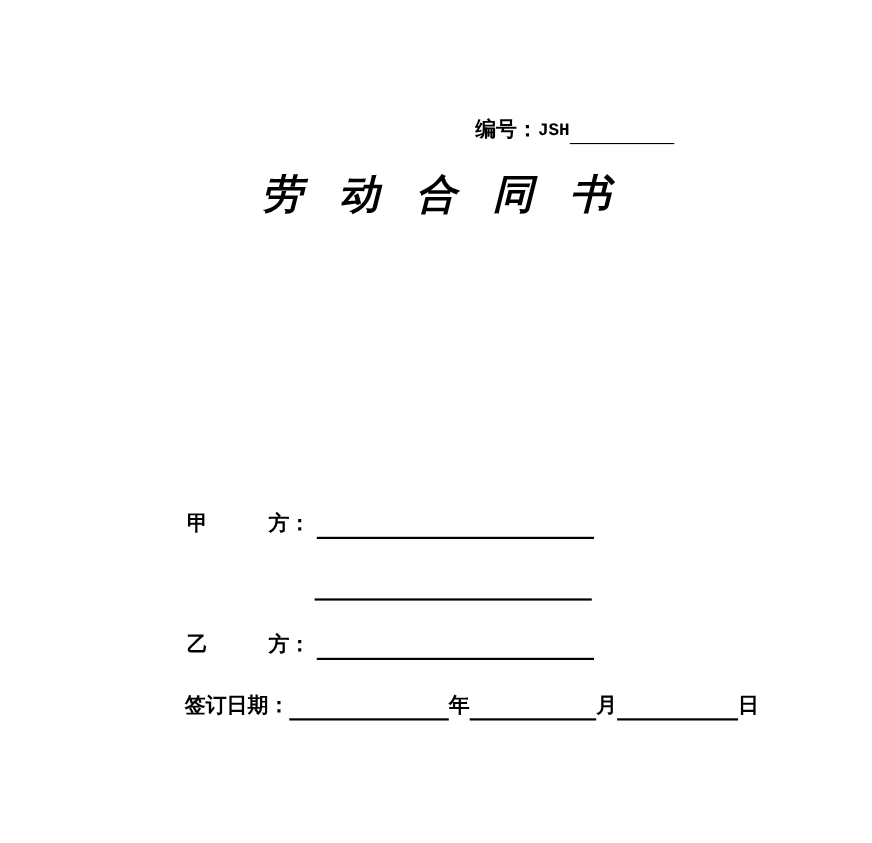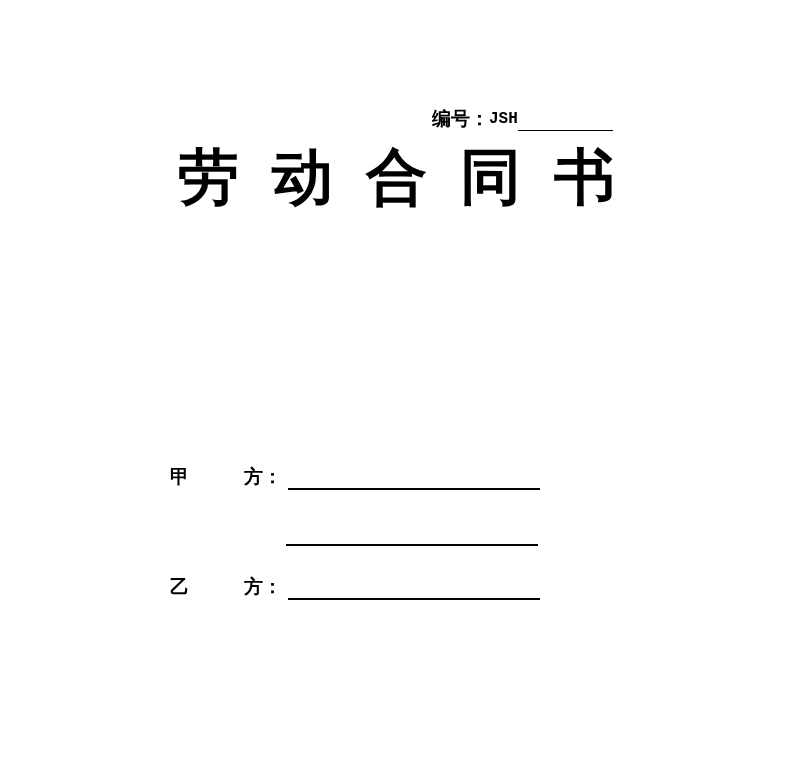--- a/index.html
+++ b/index.html
@@ -45,26 +45,27 @@
 
   
   .doc-title {
     position: absolute;
     top: 146px;
     left: 0;
     width: 100%;
     margin: 0;
     text-align: center;
     font-family: "Liberation Serif", "DejaVu Serif", serif;
-    font-size: 61px;
+    font-size: 37px;
     font-weight: bold;
     letter-spacing: 33px;
     text-indent: 33px;
     line-height: 64px;
     white-space: nowrap;
+    font-style: italic;
   }
 
   
   .row {
     position: absolute;
     display: flex;
     align-items: flex-end;
     height: 26px;
     font-size: 19px;
     font-weight: bold;
@@ -130,14 +131,23 @@
   <span class="continuation-blank"></span>
 
   <div class="row party-row party-row-b">
     <span class="party-label">
       <span>乙</span>
       <span>方：</span>
     </span>
     <span class="party-blank"></span>
   </div>
 
+  <div class="row date-row">
+    <span>签订日期：</span>
+    <span class="date-blank date-blank-year"></span>
+    <span>年</span>
+    <span class="date-blank date-blank-month"></span>
+    <span>月</span>
+    <span class="date-blank date-blank-day"></span>
+    <span>日</span>
+  </div>
 
 </div>
 
 </body></html>

